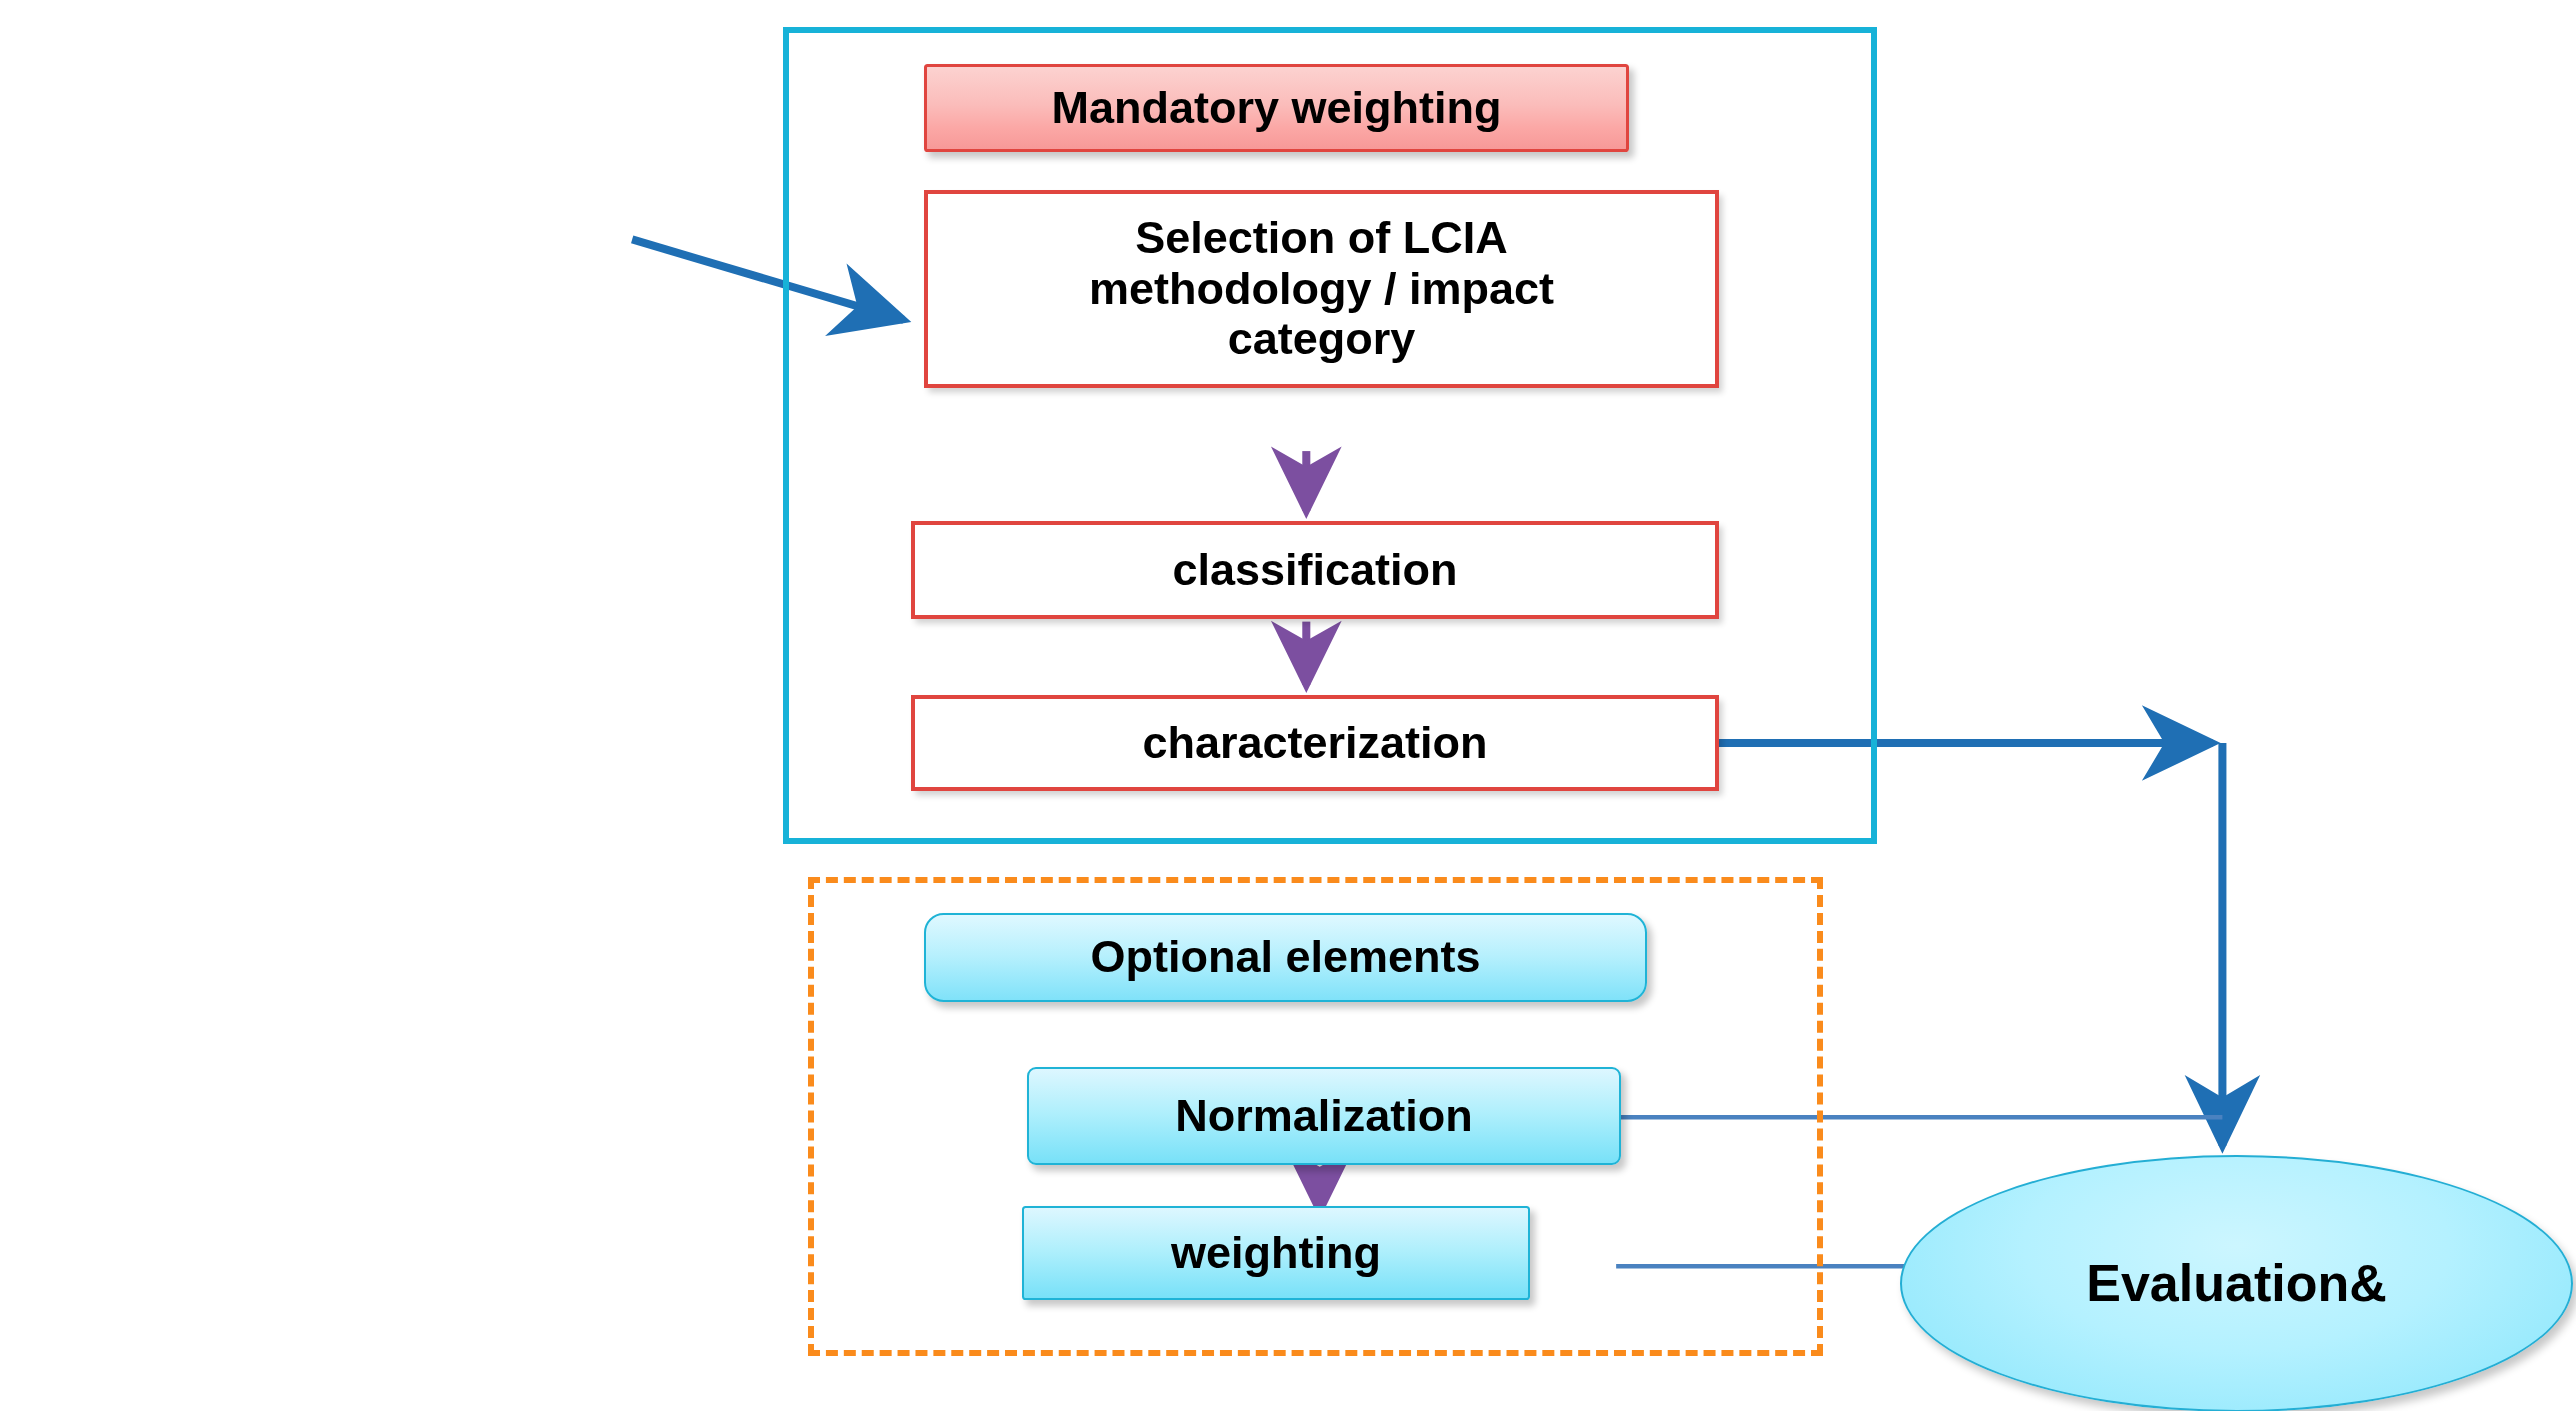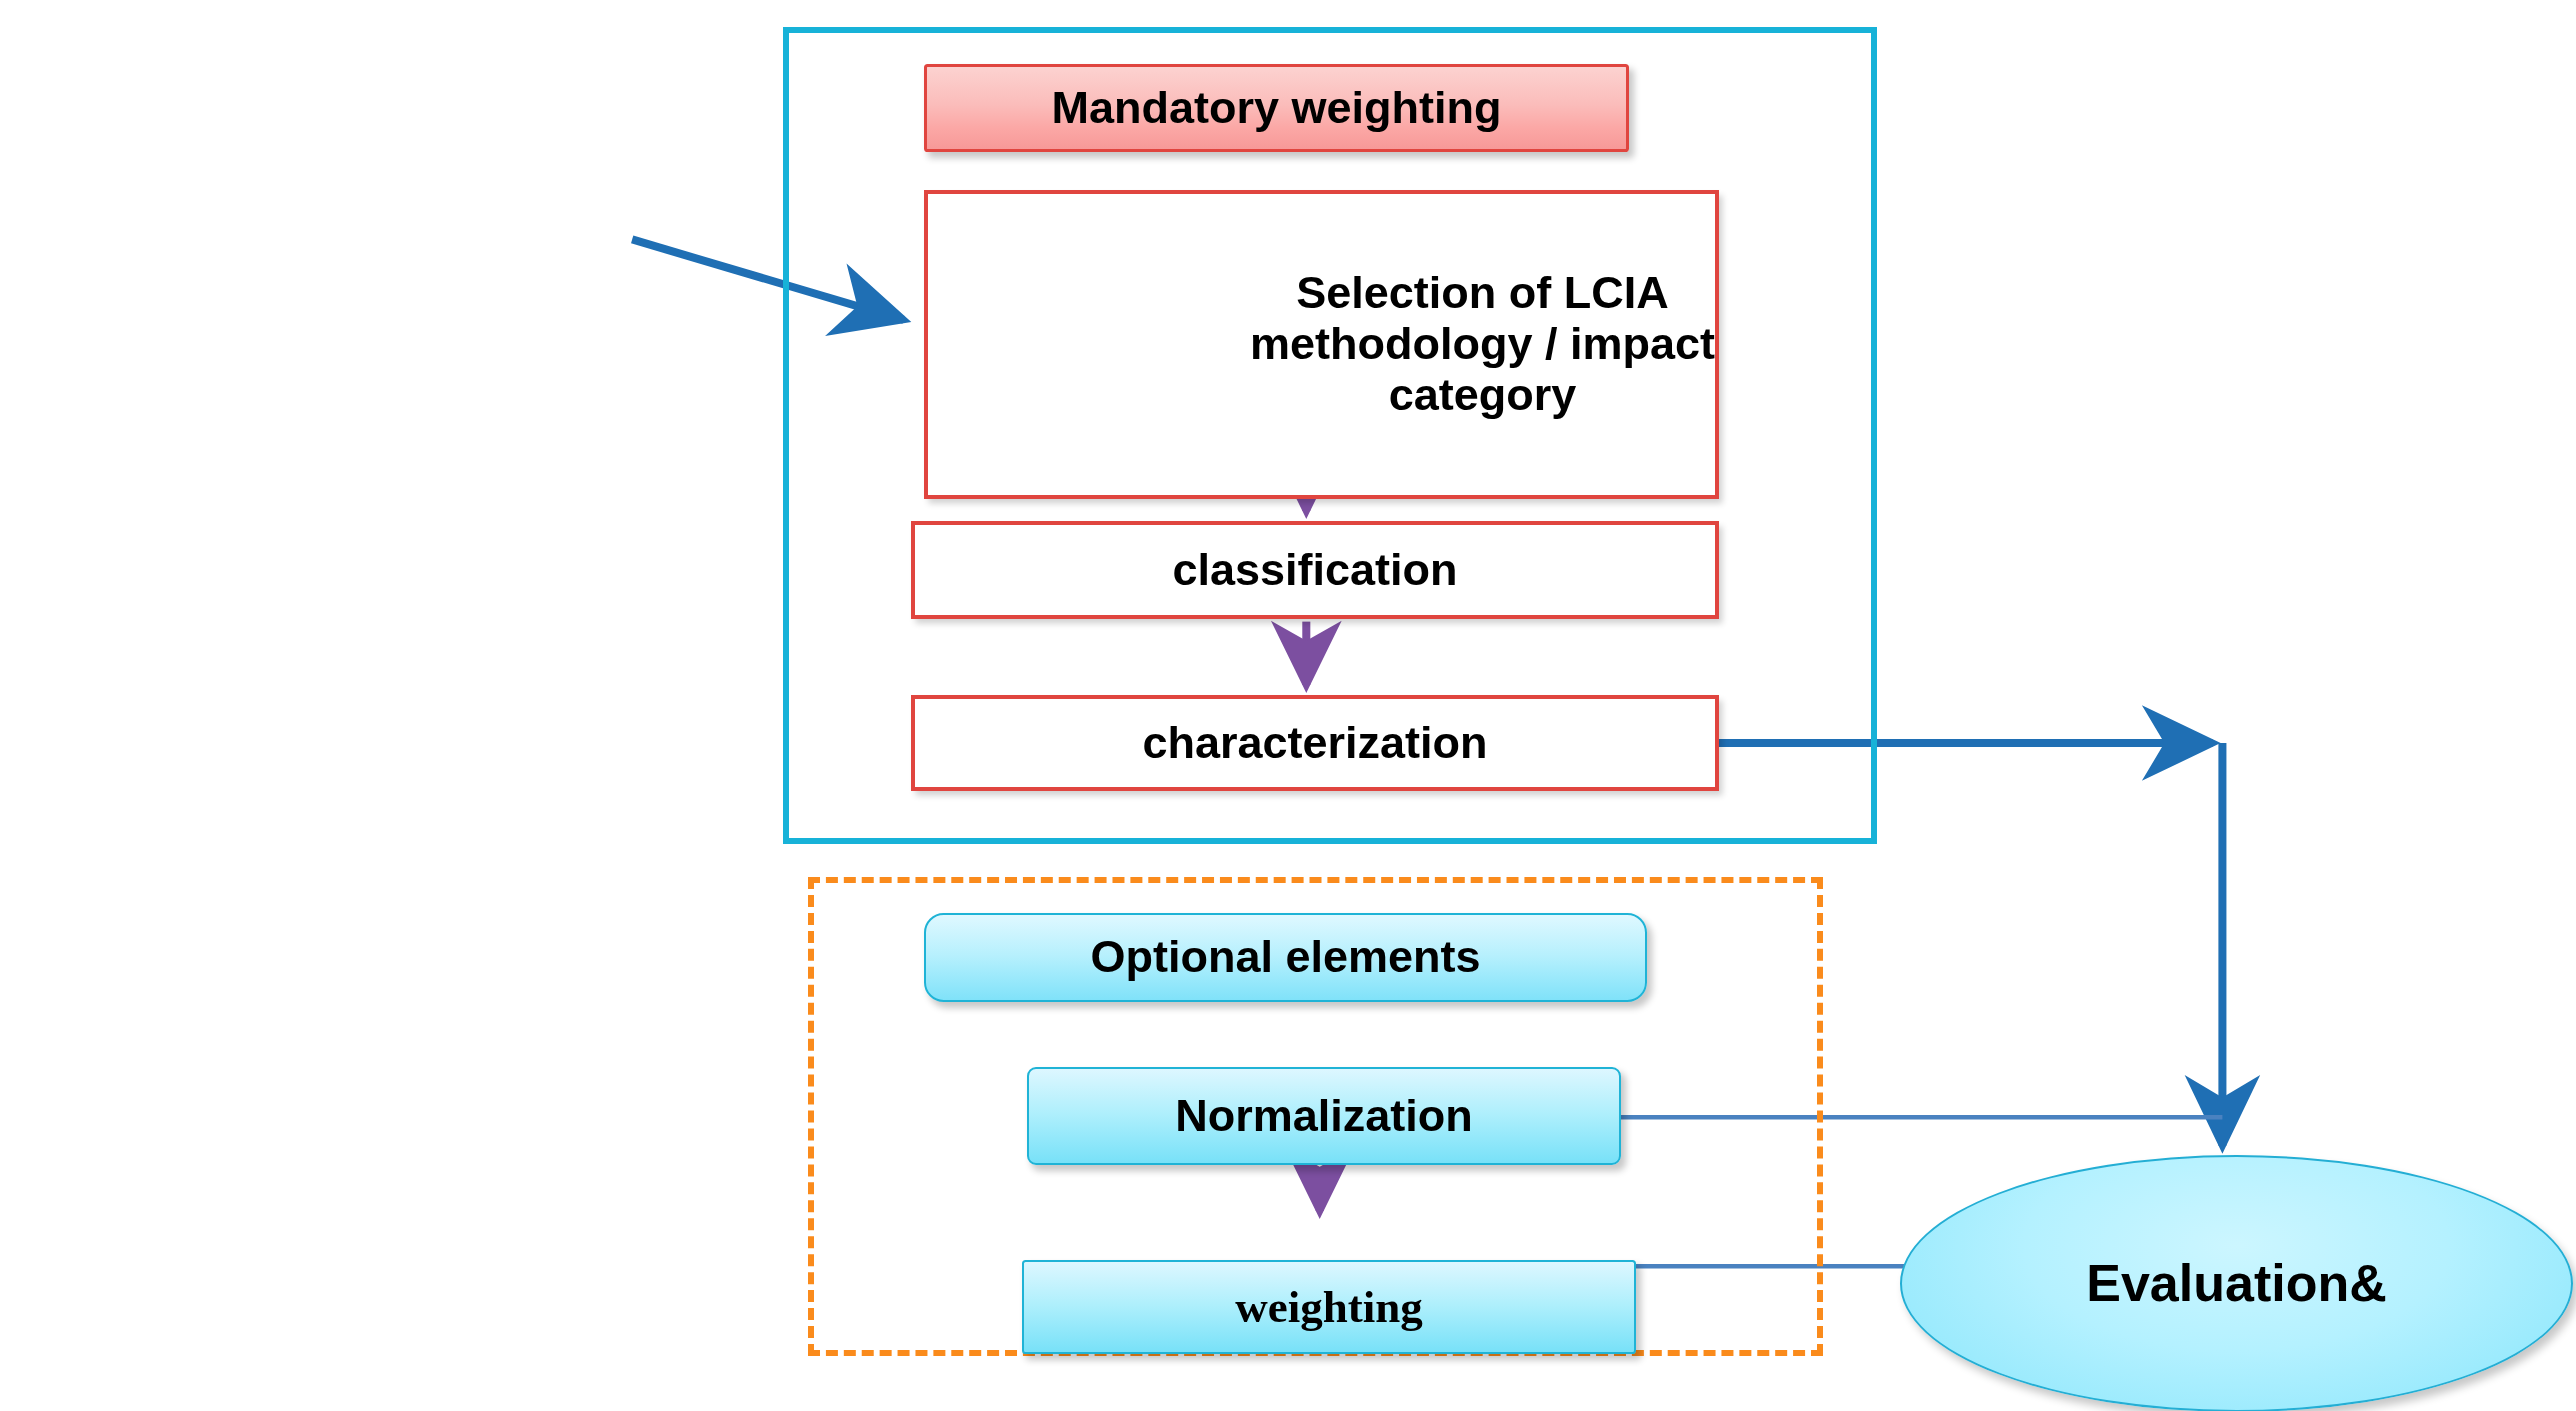--- a/index.html
+++ b/index.html
@@ -77,42 +77,42 @@
     border-radius:3.6px;
     font-size:45px;
     box-shadow:4.5px 5.4px 7.1px rgba(0,0,0,.22);
   }
   .box-red{
     background:#ffffff;
     border:4.5px solid #e0453f;
     font-size:45px;
     box-shadow:3.6px 4.5px 6.3px rgba(0,0,0,.18);
   }
-  .box-selection{ left:924px; top:190px; width:795px; height:309px;justify-content:flex-end; }
+  .box-selection{ left:924px; top:190px; width:795px; height:198px; }
   .box-classification{ left:911px; top:521px; width:808px; height:98px;justify-content:center; }
   .box-characterization{ left:911px; top:695px; width:808px; height:96px; }
 
   
   .hdr-optional{
     left:924px; top:913px; width:723px; height:89px;
     background:linear-gradient(180deg,#dff8ff 0%,#b6f0fd 48%,#80e2f9 100%);
     border:2.7px solid #1fb3d6;
     border-radius:19.6px;
     font-size:45px;
     box-shadow:4.5px 5.4px 7.1px rgba(0,0,0,.22);
   }
   .box-cyan{
     background:linear-gradient(180deg,#ddf7ff 0%,#aeeffc 48%,#78e1f8 100%);
     border:2.7px solid #1fb3d6;
     border-radius:3.6px;
     font-size:45px;
     box-shadow:4.5px 5.4px 7.1px rgba(0,0,0,.22);
   }
   .box-normalization{ left:1027px; top:1067px; width:594px; height:98px;border-radius:9px; }
-  .box-weighting{ left:1022px; top:1260px; width:614px; height:94px;font-family:Liberation Serif, serif; }
+  .box-weighting{ left:1022px; top:1206px; width:508px; height:94px; }
 
   .node span{ display:block; width:100%; }
 </style>
 </head>
 <body>
 
 <div id="stage">
 
   <svg id="wires" viewBox="0 0 2885 1581">
     <defs>

